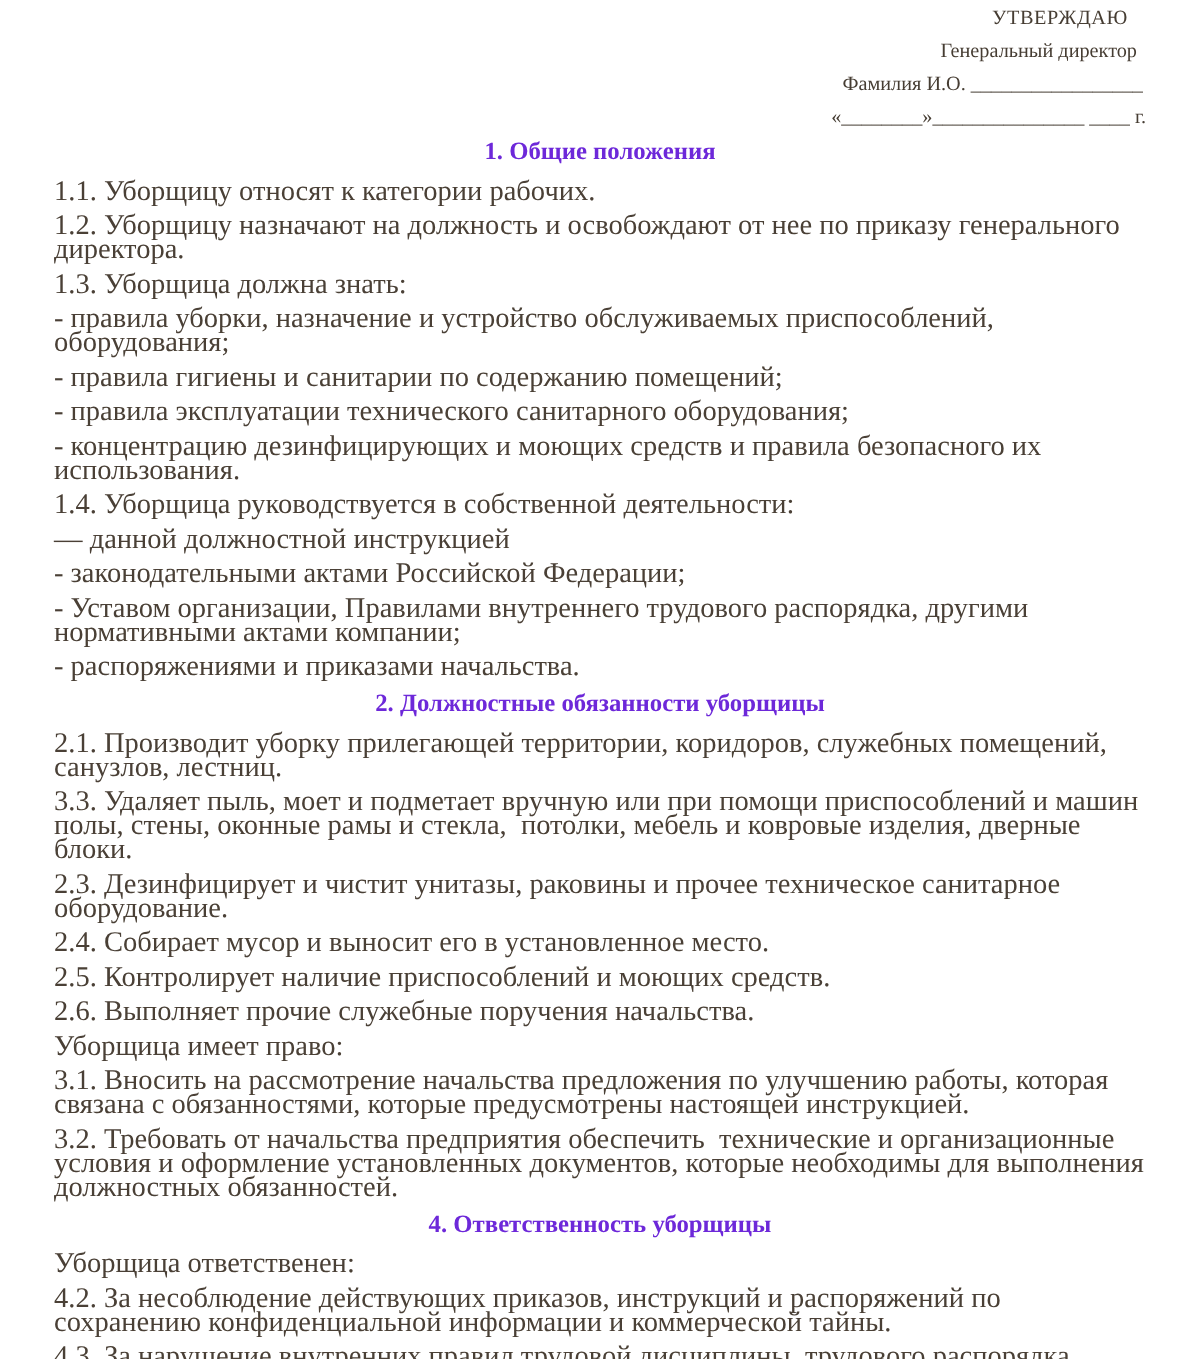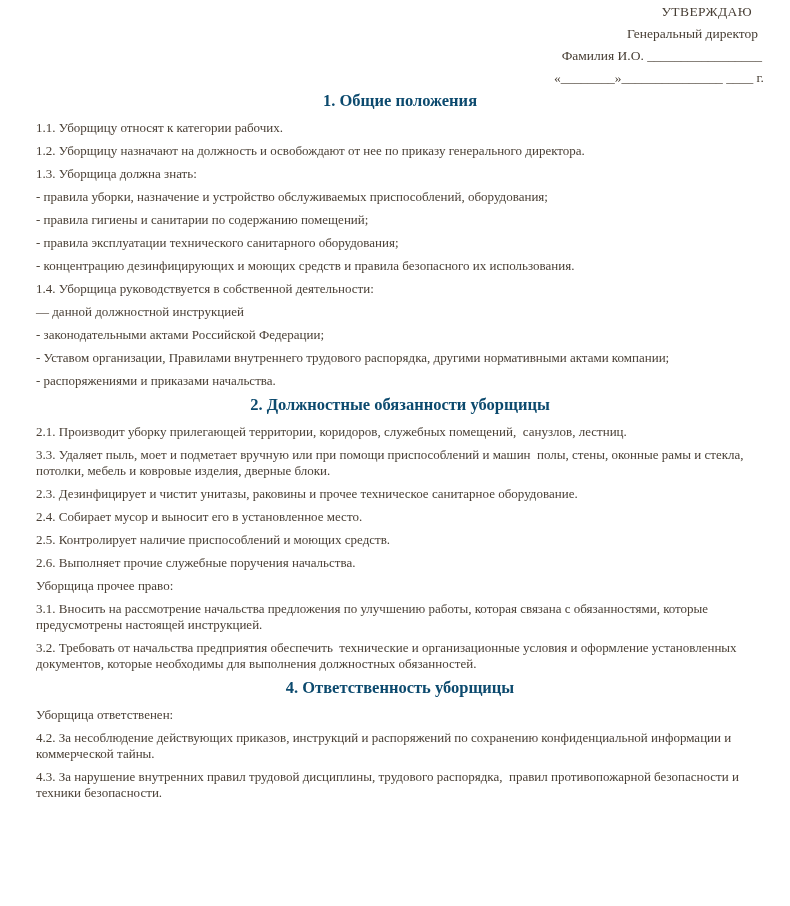--- a/index.html
+++ b/index.html
@@ -32,30 +32,30 @@
   }
   .appr-stamp    { padding-right: 12px; letter-spacing: 0.4px; }
   .appr-position { padding-right: 6px; }
   .appr-name     { padding-right: 2px; }
   .appr-date     { padding-right: 0; }
 
   
   h2.section-title {
     font-size: 16.5px;
     font-weight: bold;
-    color: #0c4a6e;
+    color: #6d28d9;
     text-align: center;
     line-height: 17px;
     margin: 4px 0 11px 0;
     font-family: "Liberation Serif", "DejaVu Serif", serif;
   }
 
   
   p.clause {
-    font-size: 13px;
+    font-size: 19px;
     line-height: 16px;
     margin: 0 0 7px 0;
     white-space: pre-wrap;
     color: #4a4036;
   }
 </style>
 </head>
 <body>
 
 <div class="page">
@@ -87,21 +87,21 @@
     <h2 class="section-title">2. Должностные обязанности уборщицы</h2>
     <p class="clause">2.1. Производит уборку прилегающей территории, коридоров, служебных помещений,  санузлов, лестниц.</p>
     <p class="clause">3.3. Удаляет пыль, моет и подметает вручную или при помощи приспособлений и машин  полы, стены, оконные рамы и стекла,  потолки, мебель и ковровые изделия, дверные блоки.</p>
     <p class="clause">2.3. Дезинфицирует и чистит унитазы, раковины и прочее техническое санитарное оборудование.</p>
     <p class="clause">2.4. Собирает мусор и выносит его в установленное место.</p>
     <p class="clause">2.5. Контролирует наличие приспособлений и моющих средств.</p>
     <p class="clause">2.6. Выполняет прочие служебные поручения начальства.</p>
   </section>
 
   <section>
-    <p class="clause">Уборщица прочее право:</p>
+    <p class="clause">Уборщица имеет право:</p>
     <p class="clause">3.1. Вносить на рассмотрение начальства предложения по улучшению работы, которая связана с обязанностями, которые предусмотрены настоящей инструкцией.</p>
     <p class="clause">3.2. Требовать от начальства предприятия обеспечить  технические и организационные условия и оформление установленных документов, которые необходимы для выполнения должностных обязанностей.</p>
   </section>
 
   <section>
     <h2 class="section-title">4. Ответственность уборщицы</h2>
     <p class="clause">Уборщица ответственен:</p>
     <p class="clause">4.2. За несоблюдение действующих приказов, инструкций и распоряжений по сохранению конфиденциальной информации и коммерческой тайны.</p>
     <p class="clause">4.3. За нарушение внутренних правил трудовой дисциплины, трудового распорядка,  правил противопожарной безопасности и техники безопасности.</p>
   </section>

